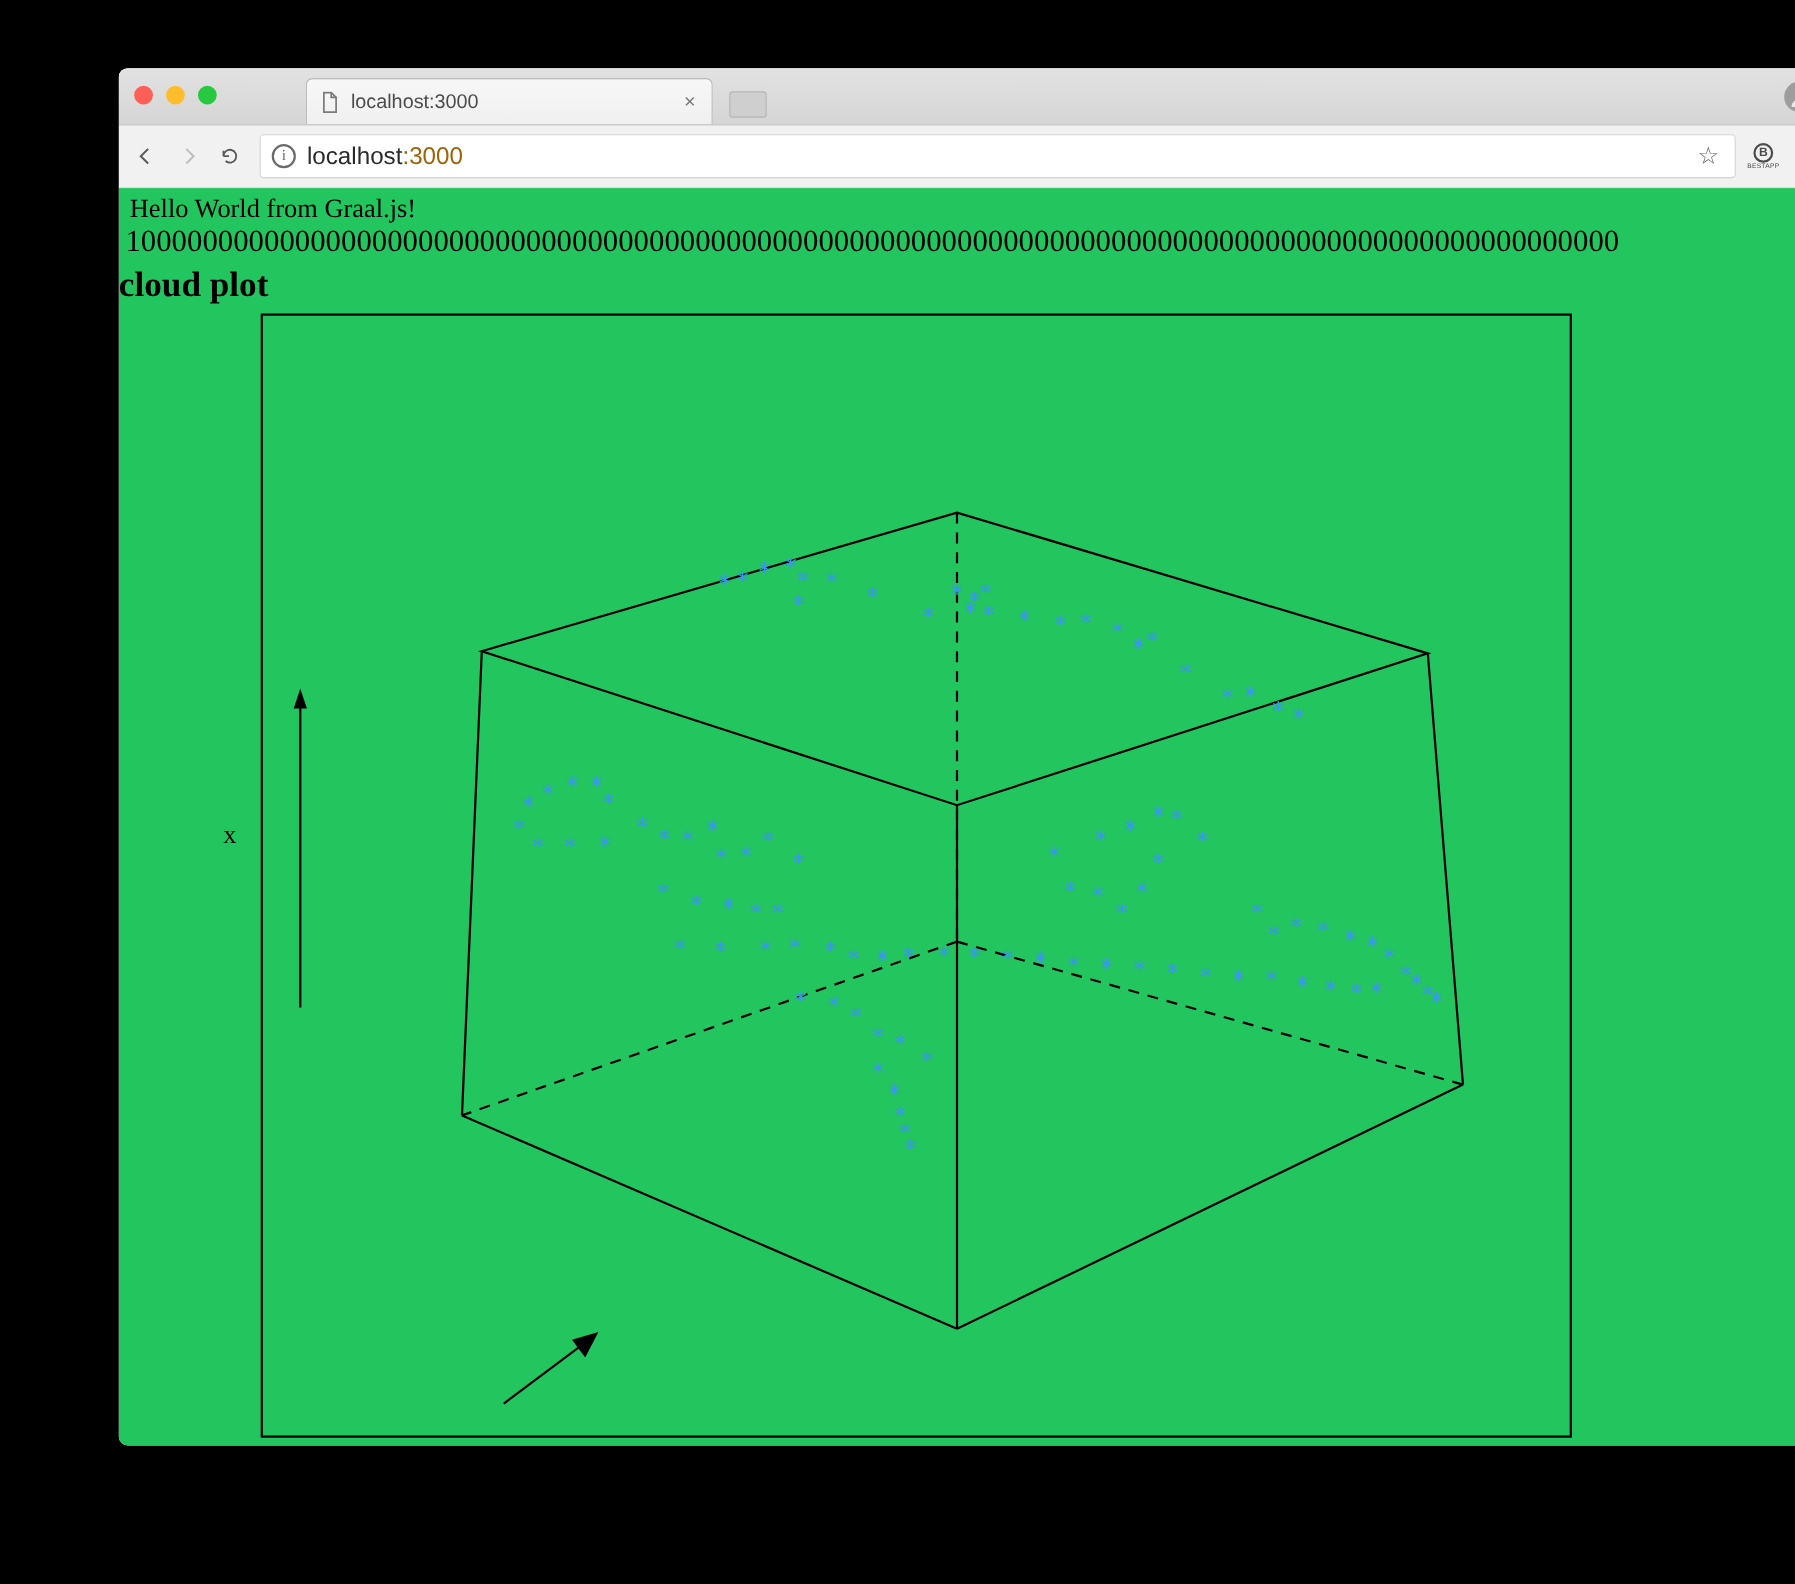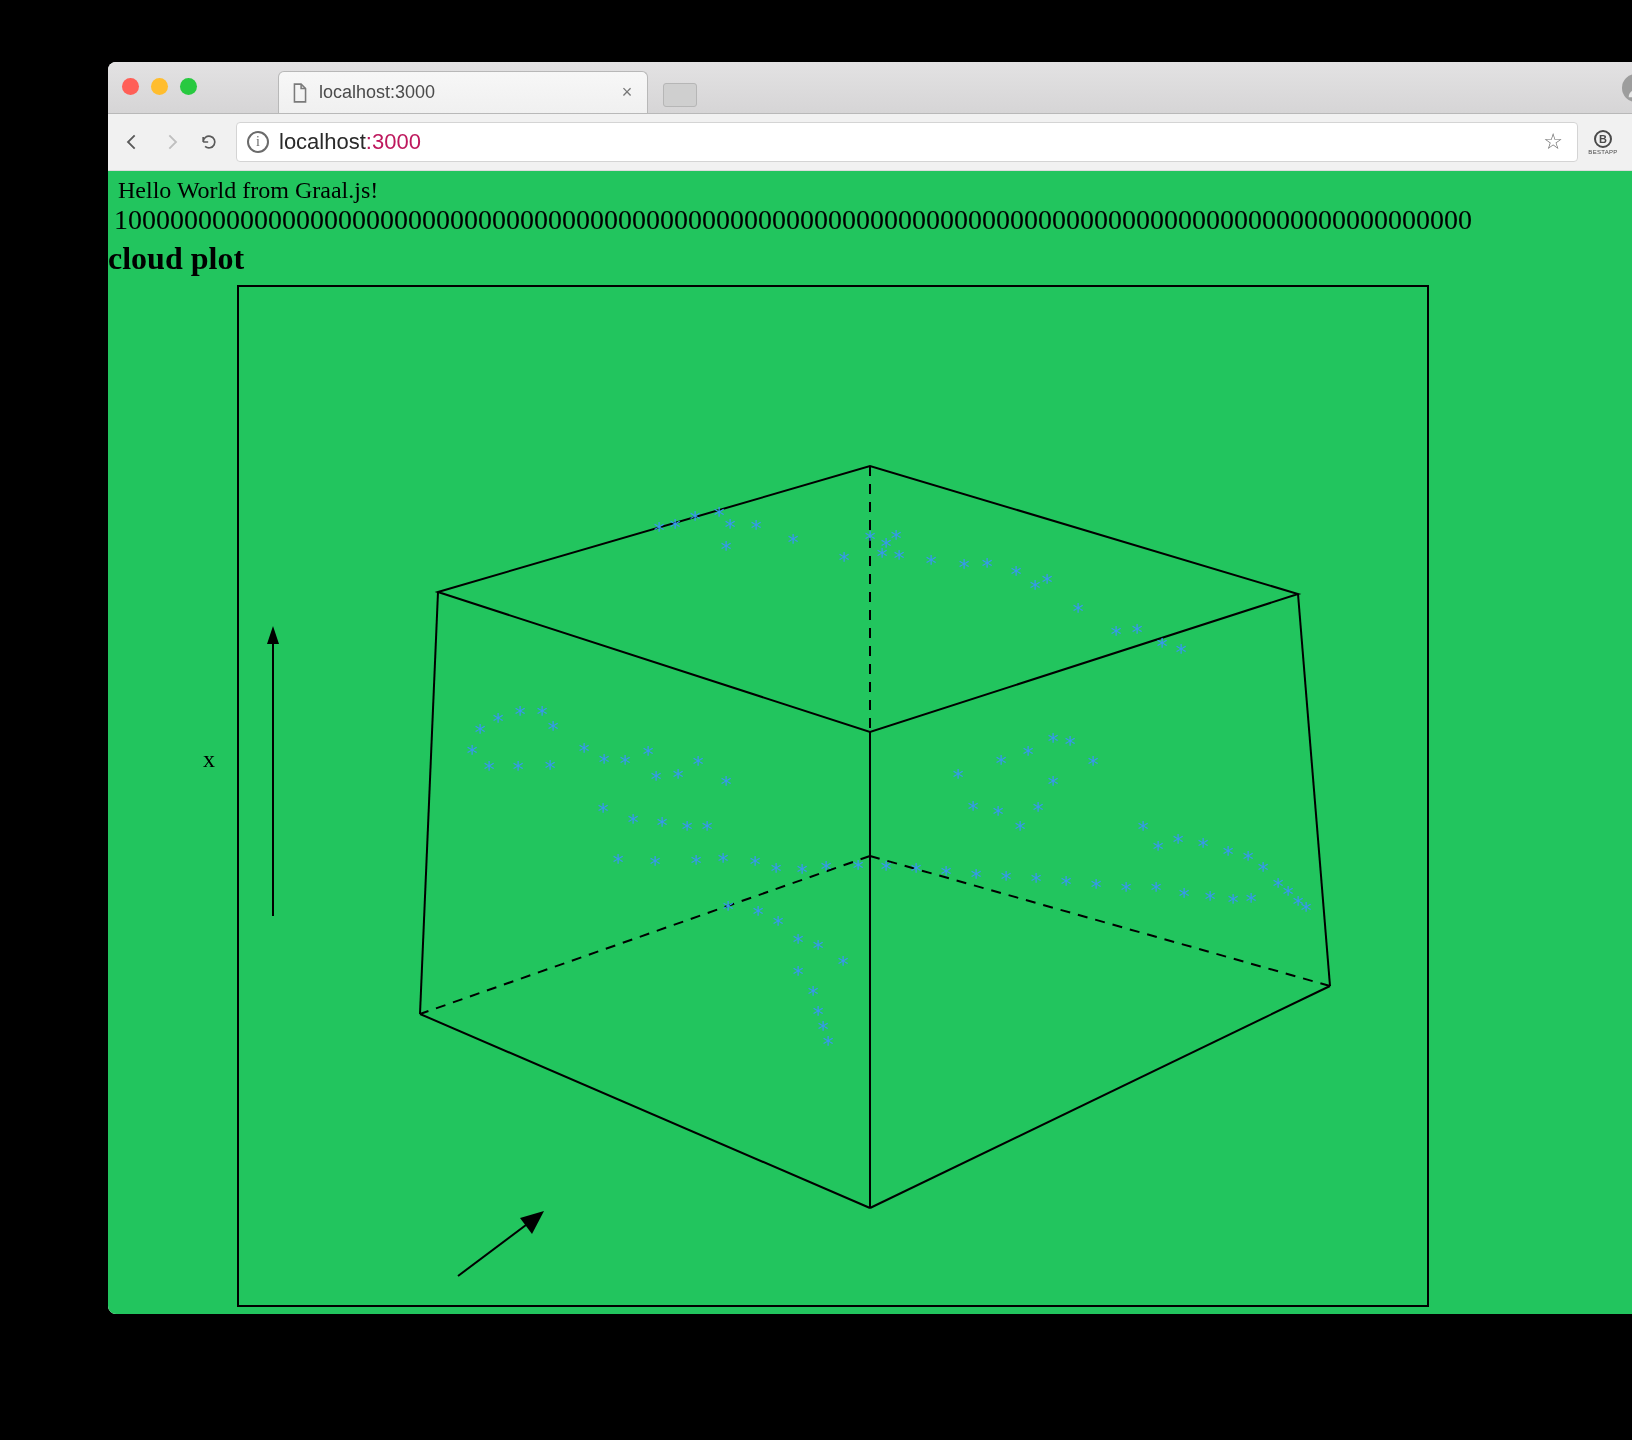--- a/index.html
+++ b/index.html
@@ -114,21 +114,21 @@
     padding:0 10px;
     gap:10px;
     margin: 0 4px;
   }
   .omnibox .info-icn {
     width:22px; height:22px; border:2px solid #6b6b6b; border-radius:50%;
     display:flex; align-items:center; justify-content:center;
     font-size:14px; color:#6b6b6b; font-family: Georgia, serif;
   }
   .omnibox .url { font-size:22px; color:#2a2a2a; }
-  .omnibox .url .dim { color:#be185d; }
+  .omnibox .url .dim { color:#a16207; }
   .omnibox .star { font-size:22px; color:#6b6b6b; margin-right:4px; }
   .ext-icon {
     width:26px; height:26px;
     display:flex; flex-direction:column; align-items:center; justify-content:center;
     color:#4a4a4a;
   }
   .ext-icon .circ { width:18px; height:18px; border:2px solid #4a4a4a; border-radius:50%; display:flex; align-items:center; justify-content:center; font-size:11px; font-weight:bold;}
   .ext-icon .lbl { font-size:6px; letter-spacing:.3px; margin-top:1px;}
   .kebab { width:22px; display:flex; flex-direction:column; align-items:center; gap:3px; margin:0 6px;}
   .kebab span { width:5px; height:5px; background:#6b6b6b; border-radius:50%; }

